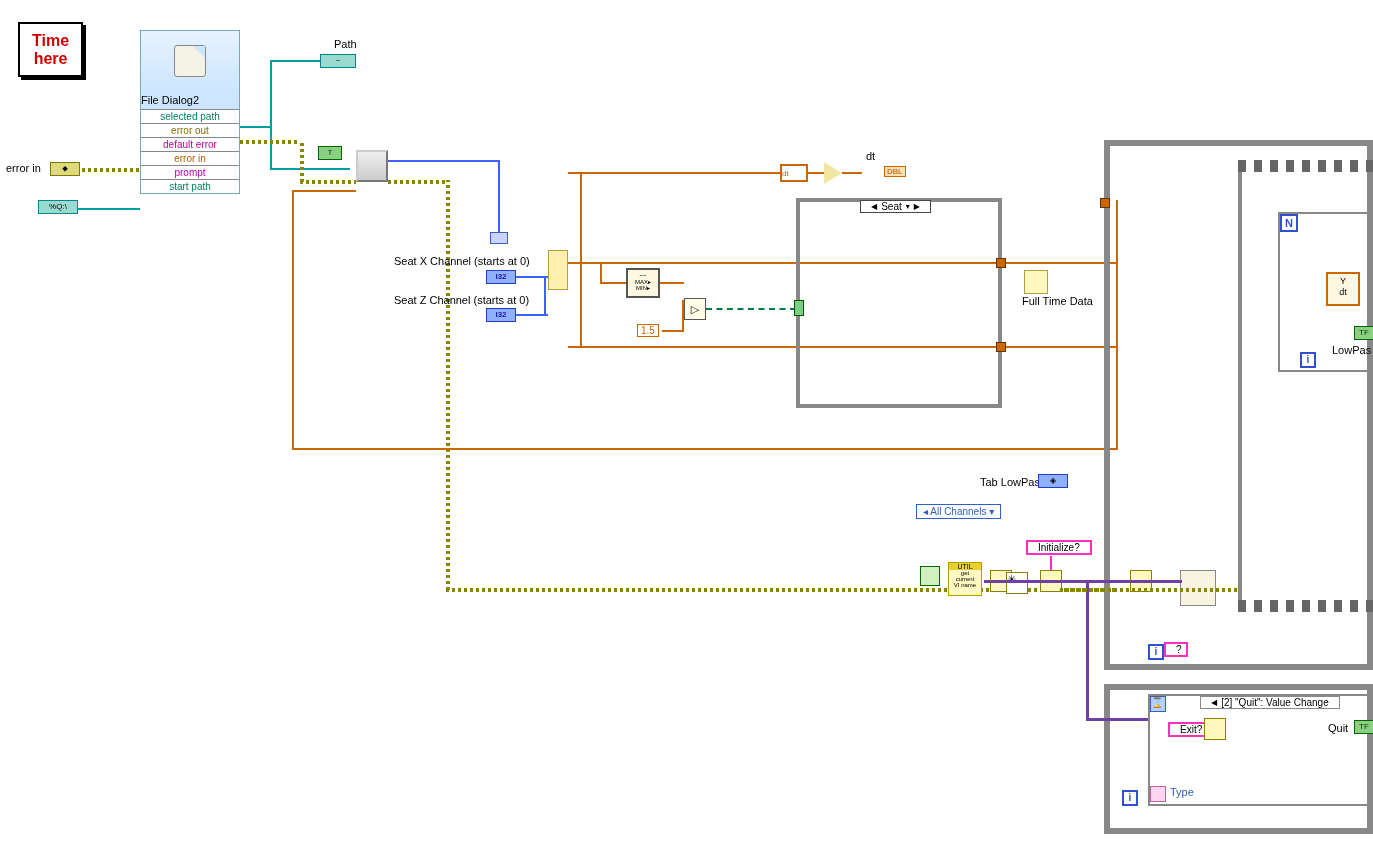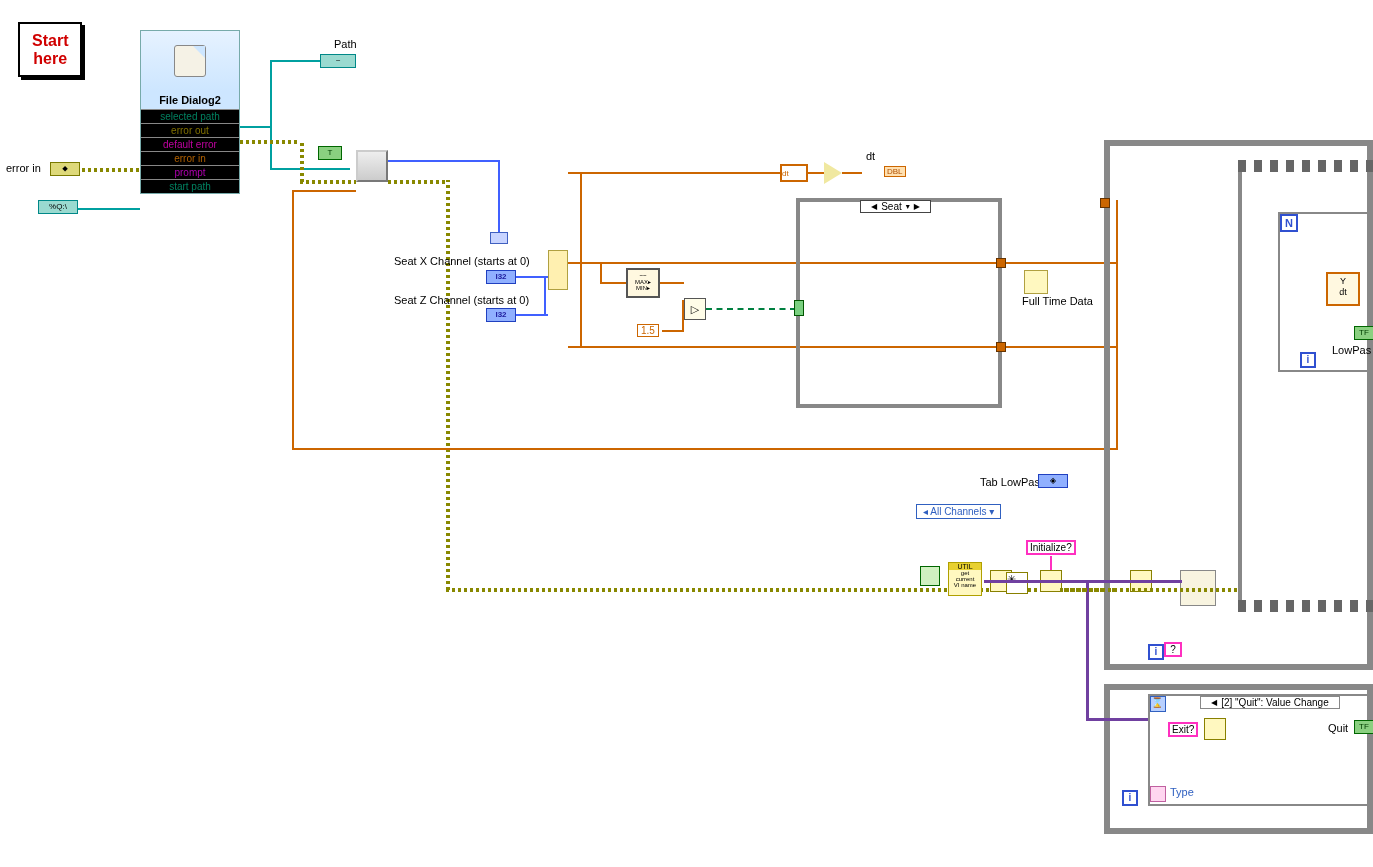--- a/index.html
+++ b/index.html
@@ -38,27 +38,27 @@
     width: 32px; height: 32px;
     background: #f5f2e6;
     border: 1px solid #888;
     border-radius: 3px;
     position: relative;
   }
   .file-dialog .page-icon::after {
     content: ""; position: absolute; right: 0; top: 0;
     border: 6px solid transparent; border-top-color: #cde6ff; border-right-color: #cde6ff;
   }
-  .file-dialog .title { text-align: center; padding: 3px 0; font-size: 11px; font-weight: bold; }
+  .file-dialog .title { text-align: left; padding: 3px 0; font-size: 11px; }
   .file-dialog .row {
     border-top: 1px solid #888;
     font-size: 10px;
     padding: 1px 4px;
     text-align: center;
-    background: #000000;
+    background: #ffffff;
   }
   .row.teal { color: #008060; }
   .row.olive { color: #807000; }
   .row.pink { color: #c000a0; }
   .row.orange { color: #b06000; }
   .row.mag { color: #b000b0; }
   .lbl { font-size: 11px; white-space: nowrap; }
   .term {
     width: 30px; height: 14px;
     border: 1px solid #555;
@@ -86,21 +86,21 @@
   .ring-sel {
     border: 1px solid #3060c0;
     padding: 1px 6px;
     color: #3060c0;
     background: #fff;
     font-size: 10px;
   }
   .pink-box {
     border: 2px solid #ff30c0;
     background: #fff;
-    padding: 0 2px;
+    padding: 0 10px;
     font-size: 10px;
     white-space: nowrap;
   }
   .w-orange { background:#cc6600; height:2px; }
   .w-orange-v { background:#cc6600; width:2px; }
   .w-teal { background:#00a0a0; height:2px; }
   .w-teal-v { background:#00a0a0; width:2px; }
   .w-olive { position:absolute; height:4px; background: repeating-linear-gradient(90deg,#888800 0 3px,transparent 3px 6px); }
   .w-olive-v { position:absolute; width:4px; background: repeating-linear-gradient(0deg,#888800 0 3px,transparent 3px 6px); }
   .w-blue { background:#4060ff; height:2px; }
@@ -123,21 +123,21 @@
   .dbl { border:1px solid #cc6600; background:#ffe0b0; color:#b05000; font-size:8px; padding:0 2px;}
   .film-strip {
     position:absolute;
     background: repeating-linear-gradient(90deg,#666 0 8px,#fff 8px 16px);
   }
 </style>
 </head>
 <body>
 
 <div class="abs start-box" style="left:18px; top:22px;">
-  <div>Start</div>
+  <div>Time</div>
   <div>here</div>
 </div>
 
 <span class="abs lbl" style="left:6px; top:162px;">error in</span>
 <div class="abs term olive" style="left:50px; top:162px;">⬥</div>
 
 <div class="abs term teal" style="left:38px; top:200px; width:40px;">%Q:\</div>
 
 <div class="abs file-dialog" style="left:140px; top:30px;">
   <div class="top">

